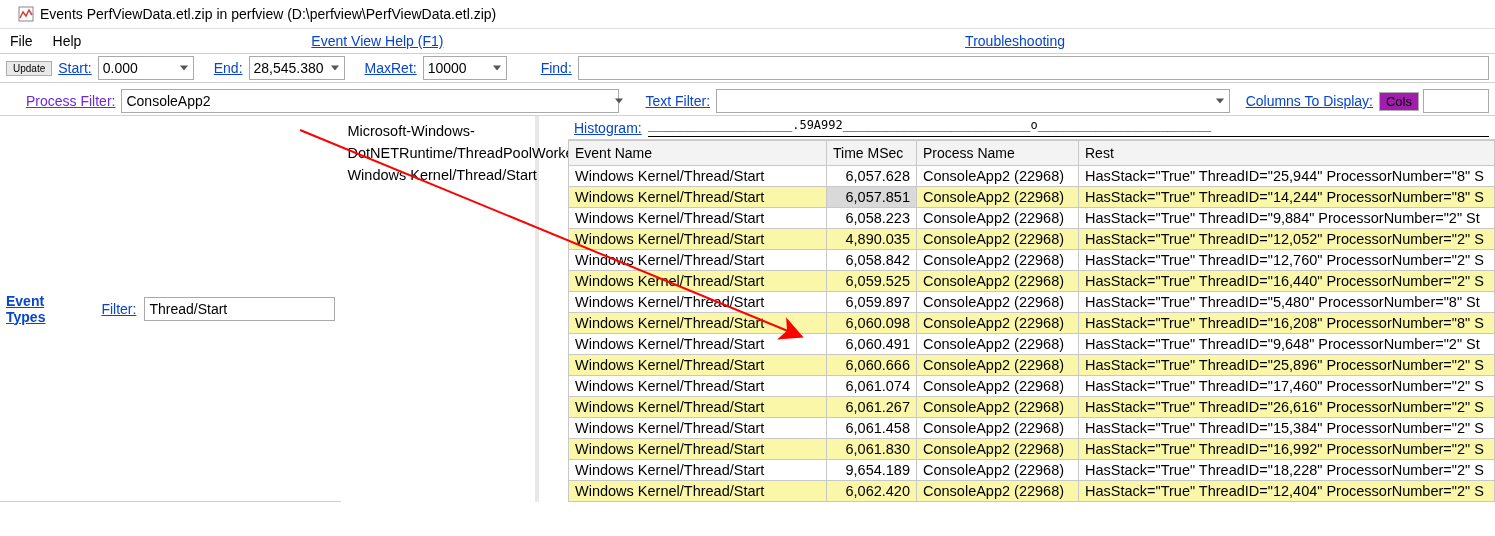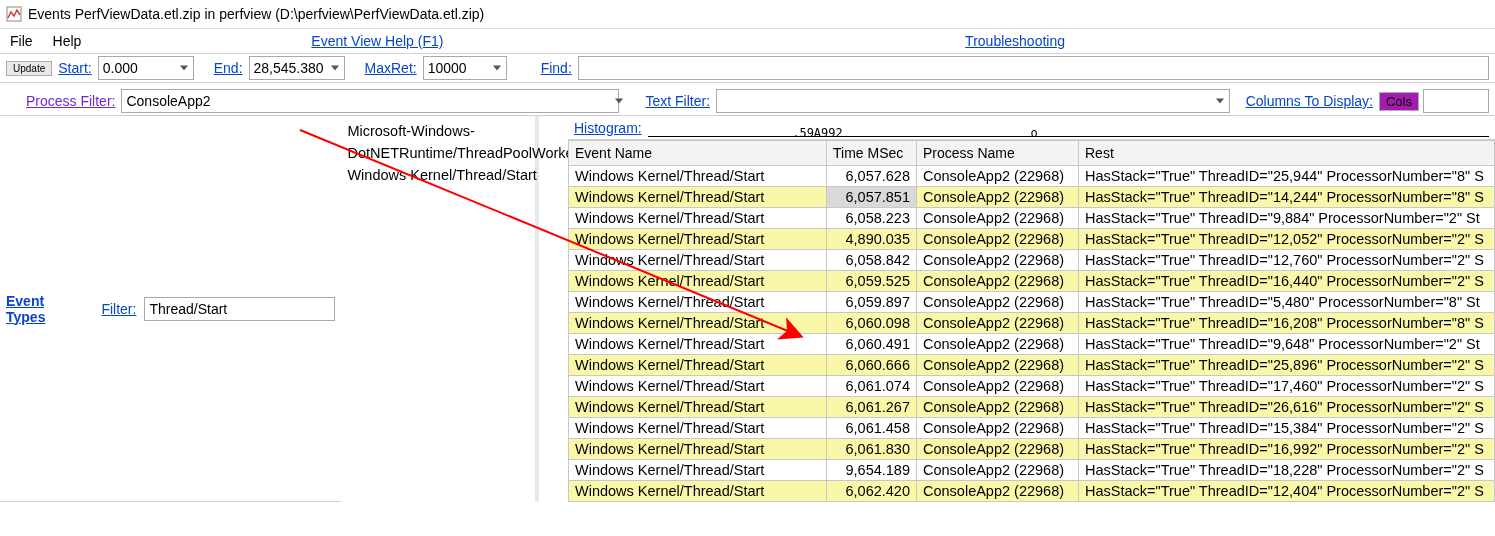--- a/index.html
+++ b/index.html
@@ -1,38 +1,38 @@
 <!DOCTYPE html>
 <html><head>
 <meta charset="utf-8">
 <style>
   html, body { margin:0; padding:0; font-family: "Segoe UI", Tahoma, sans-serif; font-size:14px; color:#000; background:#fff; width:1495px; }
   a.link { color:#0645cc; text-decoration:underline; cursor:pointer; }
   a.redlink { color:#6d28d9; text-decoration:underline; cursor:pointer; }
-  .titlebar { display:flex; align-items:center; height:24px; padding:2px 6px; background:#fff; border-bottom:1px solid #e0e0e0;}
+  .titlebar { display:flex; align-items:center; height:24px; padding:2px 18px; background:#fff; border-bottom:1px solid #e0e0e0;}
   .titlebar .icon { width:16px; height:16px; margin-right:6px; }
   .menubar { display:flex; align-items:center; height:24px; padding:0 0; background:#fff; }
   .menubar .menu-item { padding:2px 10px; cursor:default; }
   .menubar .spacer { flex:1; }
   .menubar .centerlink, .menubar .rightlink { padding:2px 10px; }
   .toolbar1, .toolbar2, .toolbar3 { display:flex; align-items:center; padding:2px 6px; gap:4px; background:#fff; }
   .toolbar1 { border-top:1px solid #d0d0d0; border-bottom:1px solid #d0d0d0;}
   .btn { background:#e9e9e9; border:1px solid #adadad; padding:1px 6px; font-size:10px; cursor:pointer; }
   input.text, select.combo { border:1px solid #a9a9a9; font-size:14px; padding:1px 4px; height:20px; box-sizing:content-box; font-family:inherit;}
   .combo-wrap { position:relative; display:inline-block;}
   .combo-wrap::after { content:""; position:absolute; right:6px; top:50%; width:0;height:0;border-left:4px solid transparent;border-right:4px solid transparent;border-top:5px solid #555; transform:translateY(-50%); pointer-events:none;}
   .main { display:flex; border-top:1px solid #d0d0d0;}
   .left-pane { width:535px; border-right:4px solid #e8e8e8; display:flex; }
   .pane-header { display:flex; align-items:center; padding:2px 6px; gap:8px; border-bottom:1px solid #d0d0d0;}
   .pane-header .title { color:#0645cc; font-weight:bold; text-decoration:underline; cursor:pointer;}
   .event-type-list { padding:4px 6px; font-size:14.5px; line-height:22px;}
   .right-pane { flex:1; display:flex; flex-direction:column; overflow:hidden;padding-left:29px;}
   .hist-row { display:flex; align-items:center; padding:2px 6px; gap:6px; border-bottom:1px solid #d0d0d0;}
   .hist-box { flex:1; border-bottom:1px solid #000; height:18px; font-family:"Consolas",monospace; font-size:12px; letter-spacing:0; white-space:pre; overflow:hidden; position:relative;}
-  .hist-text { position:absolute; left:0; top:8px; white-space:pre;}
+  .hist-text { position:absolute; left:0; top:0; white-space:pre;}
   table.grid { border-collapse:collapse; width:100%; table-layout:fixed;}
   table.grid th { background:#f3f3f3; border:1px solid #c8c8c8; font-weight:normal; text-align:left; padding:4px 6px; font-size:14px; position:relative;}
   table.grid td { border:1px solid #c8c8c8; padding:2px 6px; font-size:14.5px; white-space:nowrap; overflow:hidden; text-overflow:clip;}
   table.grid tr.alt td { background:#fbf7a8; }
   table.grid tr.sel td { background:#fbf7a8; }
   table.grid tr.sel td.selcell { background:#d9d9d9; }
   .col-event { width:258px;}
   .col-time  { width:90px; text-align:right;}
   .col-proc  { width:162px;}
   .col-rest  { }

